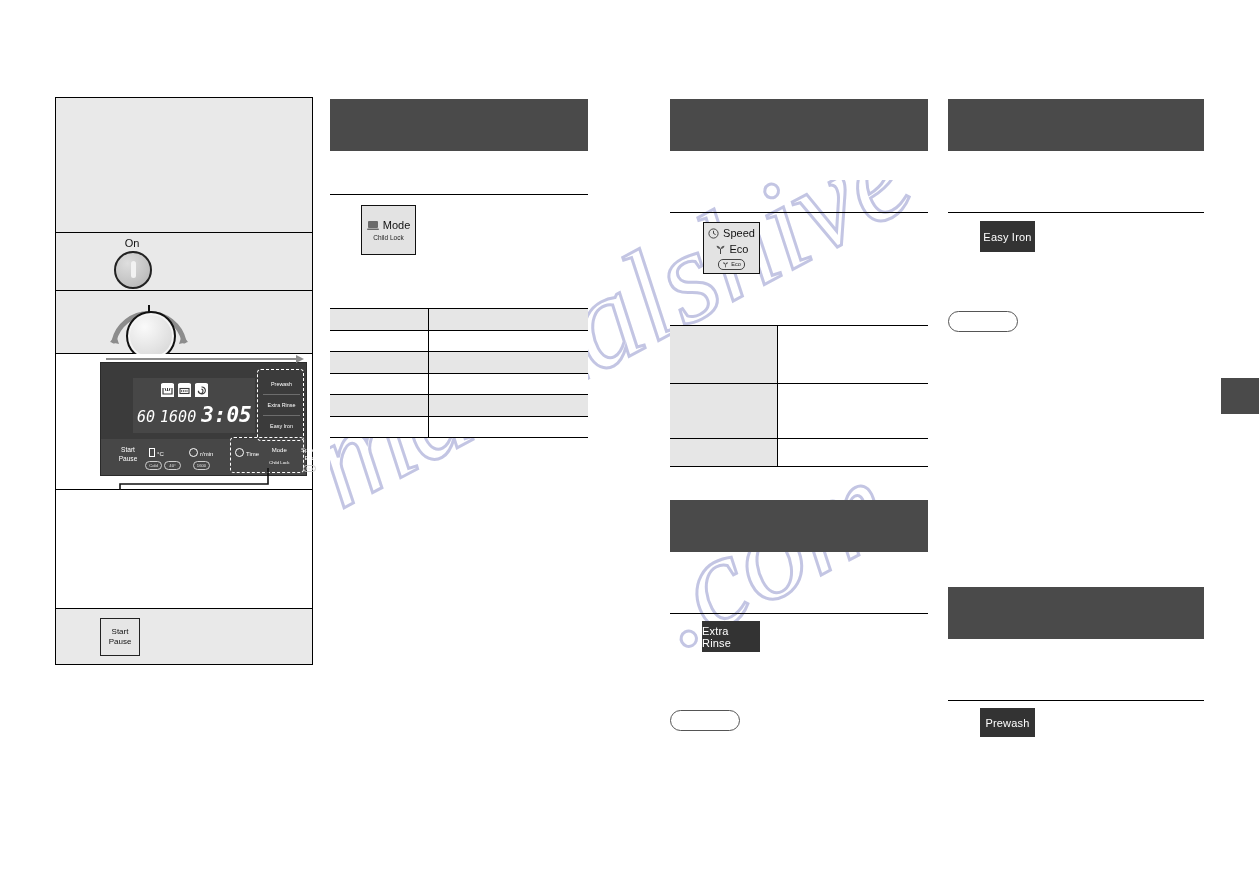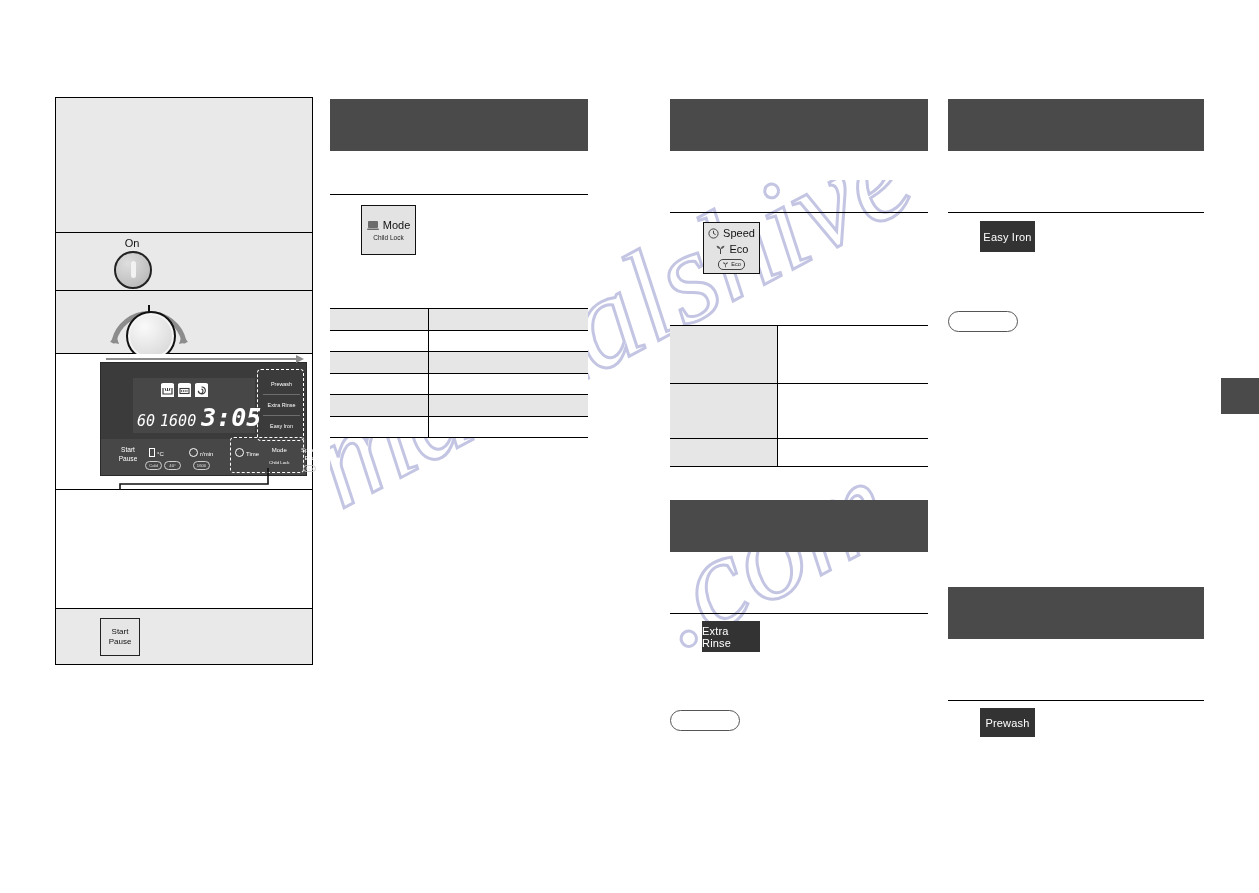--- a/index.html
+++ b/index.html
@@ -216,21 +216,21 @@
     font-family: "DejaVu Sans Mono", monospace;
     font-size: 17px;
     font-style: italic;
     letter-spacing: 0px;
     white-space: nowrap;
     display: flex;
     align-items: baseline;
     gap: 5px;
   }
   .seg-small { font-size: 15px; }
-  .seg-big { font-size: 25px; font-weight: bold; }
+  .seg-big { font-size: 21px; font-weight: bold; }
 
   
   .opt-stack {
     position: absolute;
     right: 6px;
     top: 11px;
     width: 37px;
   }
   .opt-item {
     color: #ffffff;

